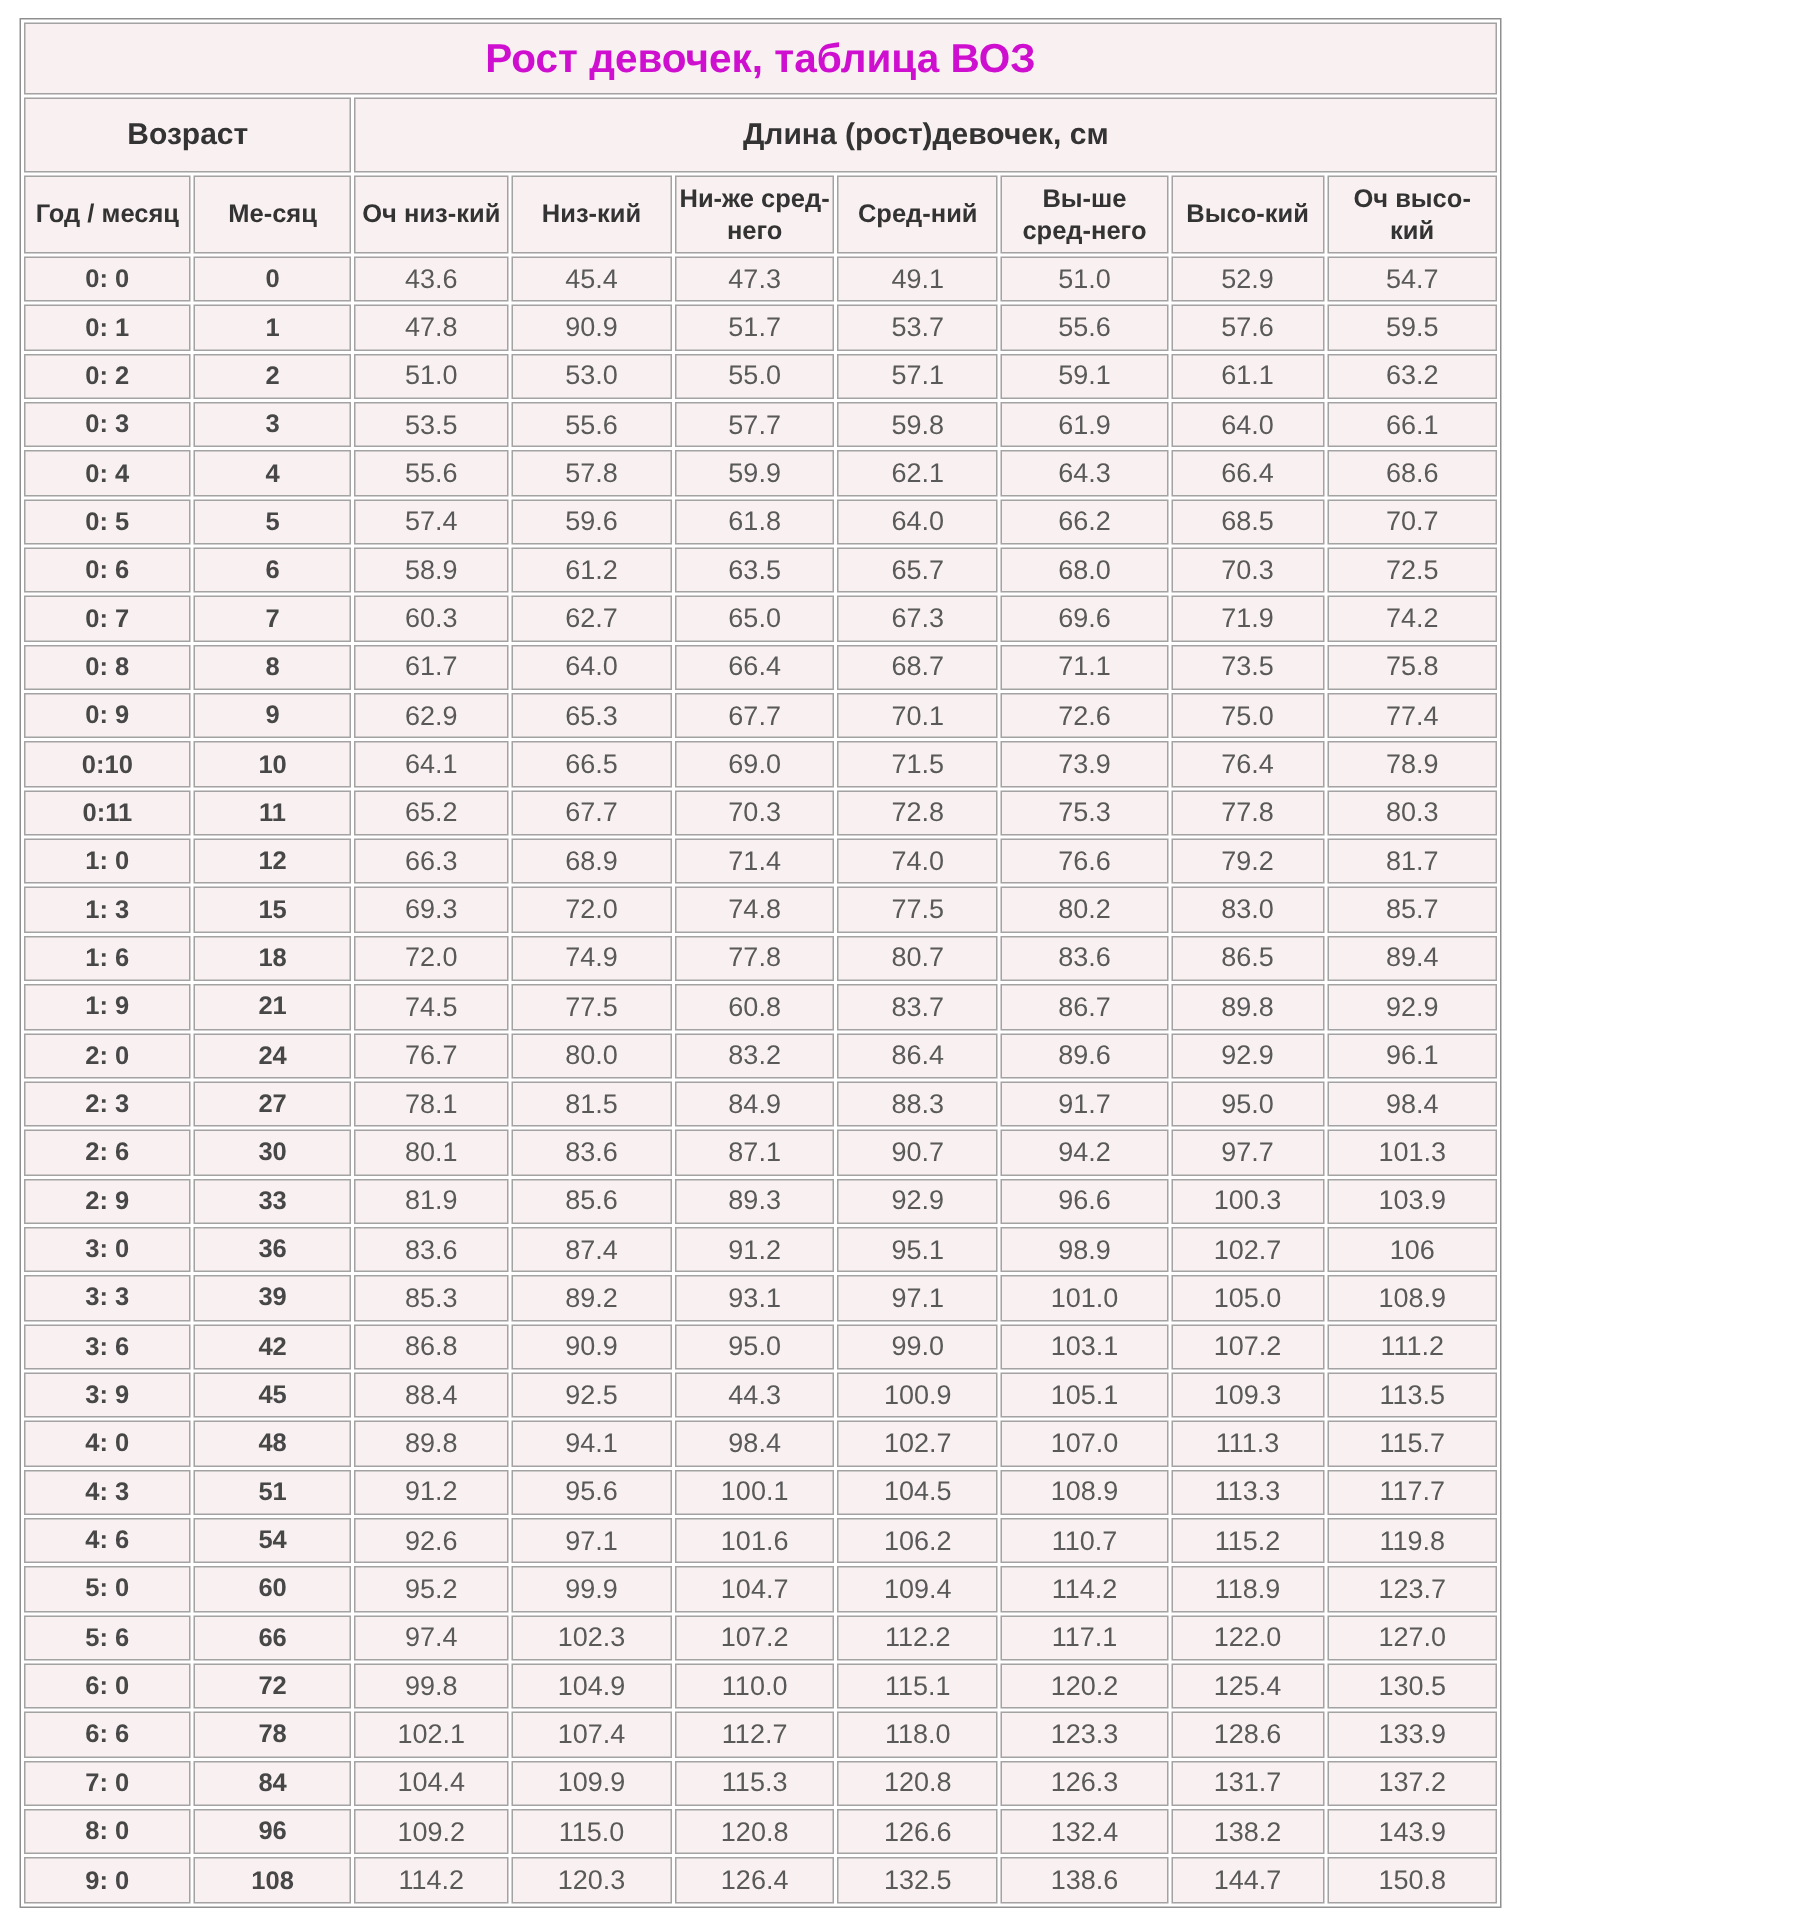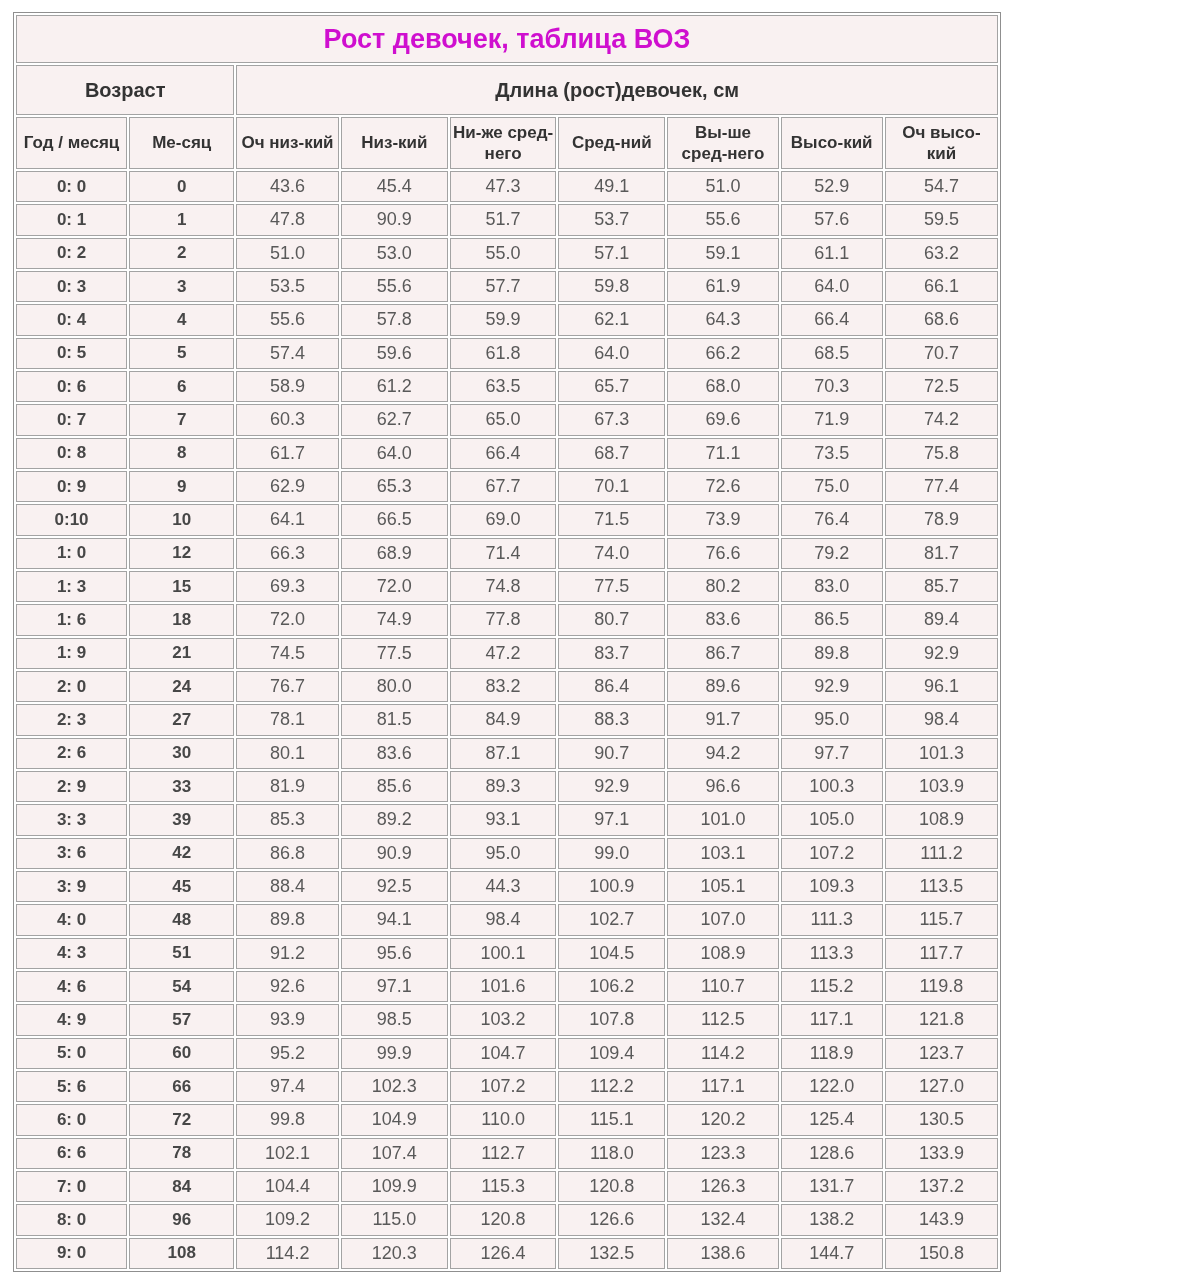--- a/index.html
+++ b/index.html
@@ -218,20 +218,31 @@
           <td class="key">10</td>
           <td class="val">64.1</td>
           <td class="val">66.5</td>
           <td class="val">69.0</td>
           <td class="val">71.5</td>
           <td class="val">73.9</td>
           <td class="val">76.4</td>
           <td class="val">78.9</td>
         </tr>
         <tr>
+          <td class="key">0:11</td>
+          <td class="key">11</td>
+          <td class="val">65.2</td>
+          <td class="val">67.7</td>
+          <td class="val">70.3</td>
+          <td class="val">72.8</td>
+          <td class="val">75.3</td>
+          <td class="val">77.8</td>
+          <td class="val">80.3</td>
+        </tr>
+        <tr>
           <td class="key">1: 0</td>
           <td class="key">12</td>
           <td class="val">66.3</td>
           <td class="val">68.9</td>
           <td class="val">71.4</td>
           <td class="val">74.0</td>
           <td class="val">76.6</td>
           <td class="val">79.2</td>
           <td class="val">81.7</td>
         </tr>
@@ -255,21 +266,21 @@
           <td class="val">80.7</td>
           <td class="val">83.6</td>
           <td class="val">86.5</td>
           <td class="val">89.4</td>
         </tr>
         <tr>
           <td class="key">1: 9</td>
           <td class="key">21</td>
           <td class="val">74.5</td>
           <td class="val">77.5</td>
-          <td class="val">47.2</td>
+          <td class="val">60.8</td>
           <td class="val">83.7</td>
           <td class="val">86.7</td>
           <td class="val">89.8</td>
           <td class="val">92.9</td>
         </tr>
         <tr>
           <td class="key">2: 0</td>
           <td class="key">24</td>
           <td class="val">76.7</td>
           <td class="val">80.0</td>
@@ -306,20 +317,31 @@
           <td class="key">33</td>
           <td class="val">81.9</td>
           <td class="val">85.6</td>
           <td class="val">89.3</td>
           <td class="val">92.9</td>
           <td class="val">96.6</td>
           <td class="val">100.3</td>
           <td class="val">103.9</td>
         </tr>
         <tr>
+          <td class="key">3: 0</td>
+          <td class="key">36</td>
+          <td class="val">83.6</td>
+          <td class="val">87.4</td>
+          <td class="val">91.2</td>
+          <td class="val">95.1</td>
+          <td class="val">98.9</td>
+          <td class="val">102.7</td>
+          <td class="val">106</td>
+        </tr>
+        <tr>
           <td class="key">3: 3</td>
           <td class="key">39</td>
           <td class="val">85.3</td>
           <td class="val">89.2</td>
           <td class="val">93.1</td>
           <td class="val">97.1</td>
           <td class="val">101.0</td>
           <td class="val">105.0</td>
           <td class="val">108.9</td>
         </tr>
@@ -372,31 +394,20 @@
           <td class="key">54</td>
           <td class="val">92.6</td>
           <td class="val">97.1</td>
           <td class="val">101.6</td>
           <td class="val">106.2</td>
           <td class="val">110.7</td>
           <td class="val">115.2</td>
           <td class="val">119.8</td>
         </tr>
         <tr>
-          <td class="key">4: 9</td>
-          <td class="key">57</td>
-          <td class="val">93.9</td>
-          <td class="val">98.5</td>
-          <td class="val">103.2</td>
-          <td class="val">107.8</td>
-          <td class="val">112.5</td>
-          <td class="val">117.1</td>
-          <td class="val">121.8</td>
-        </tr>
-        <tr>
           <td class="key">5: 0</td>
           <td class="key">60</td>
           <td class="val">95.2</td>
           <td class="val">99.9</td>
           <td class="val">104.7</td>
           <td class="val">109.4</td>
           <td class="val">114.2</td>
           <td class="val">118.9</td>
           <td class="val">123.7</td>
         </tr>

